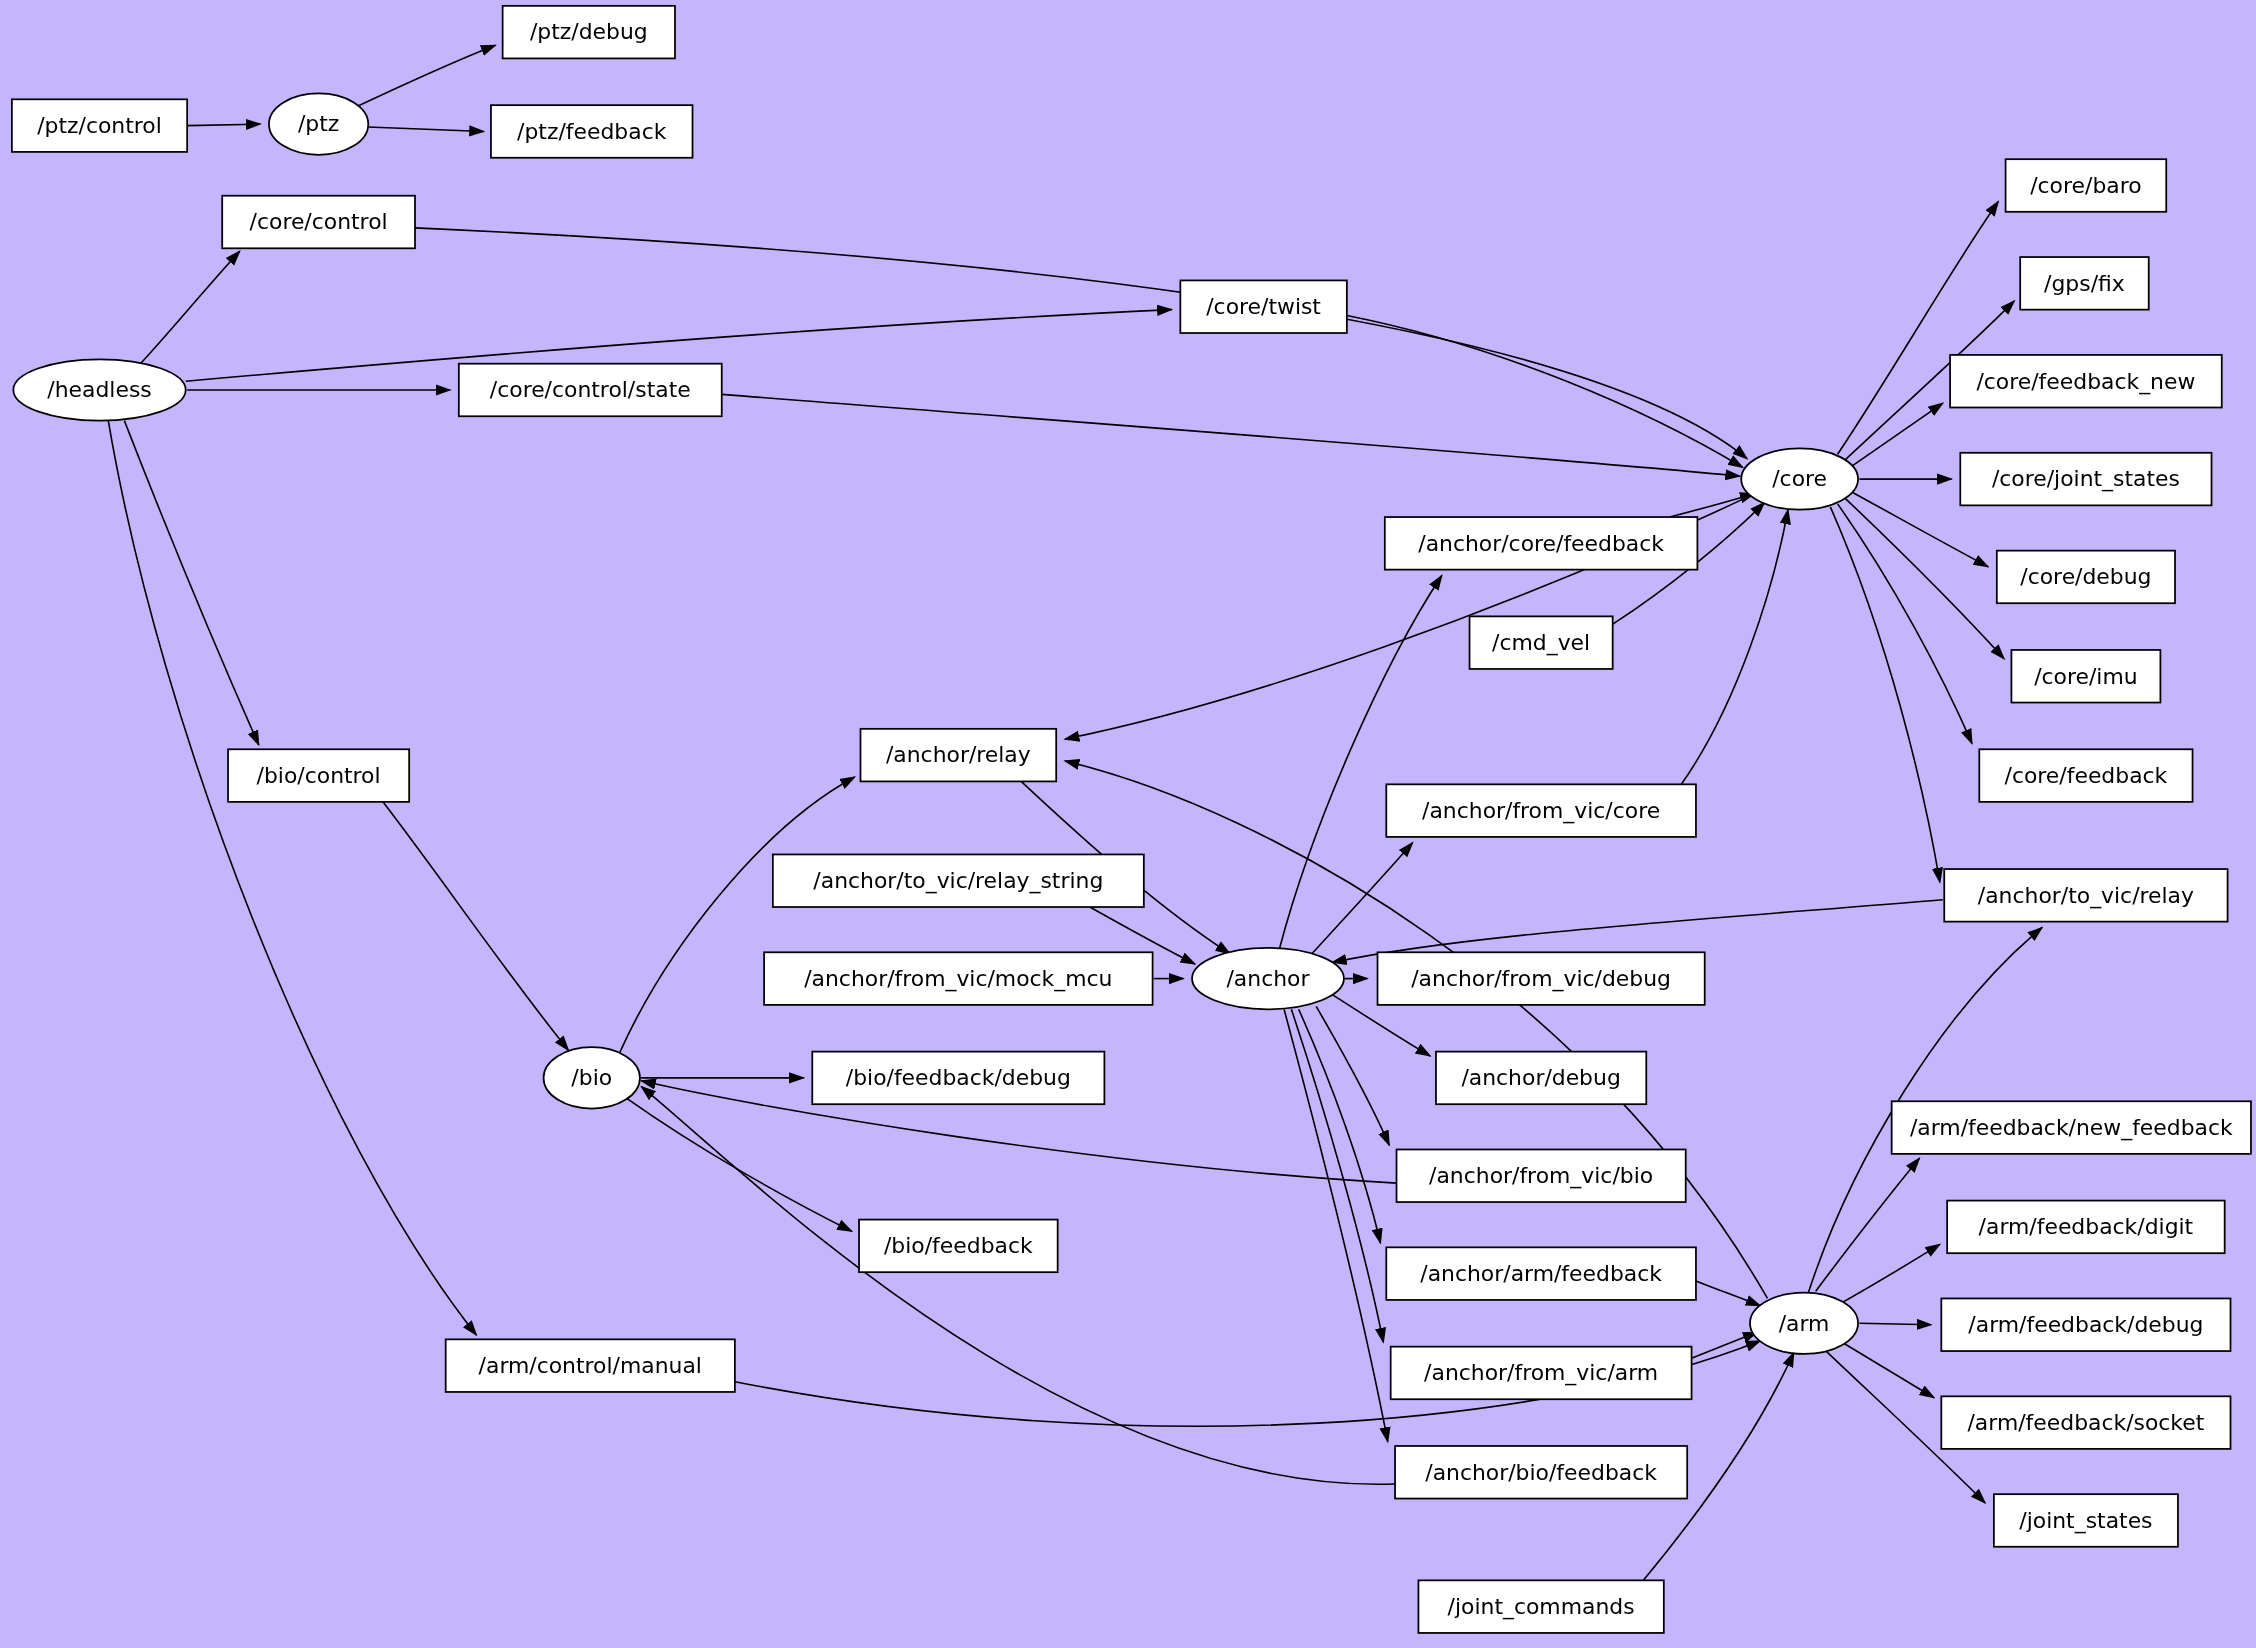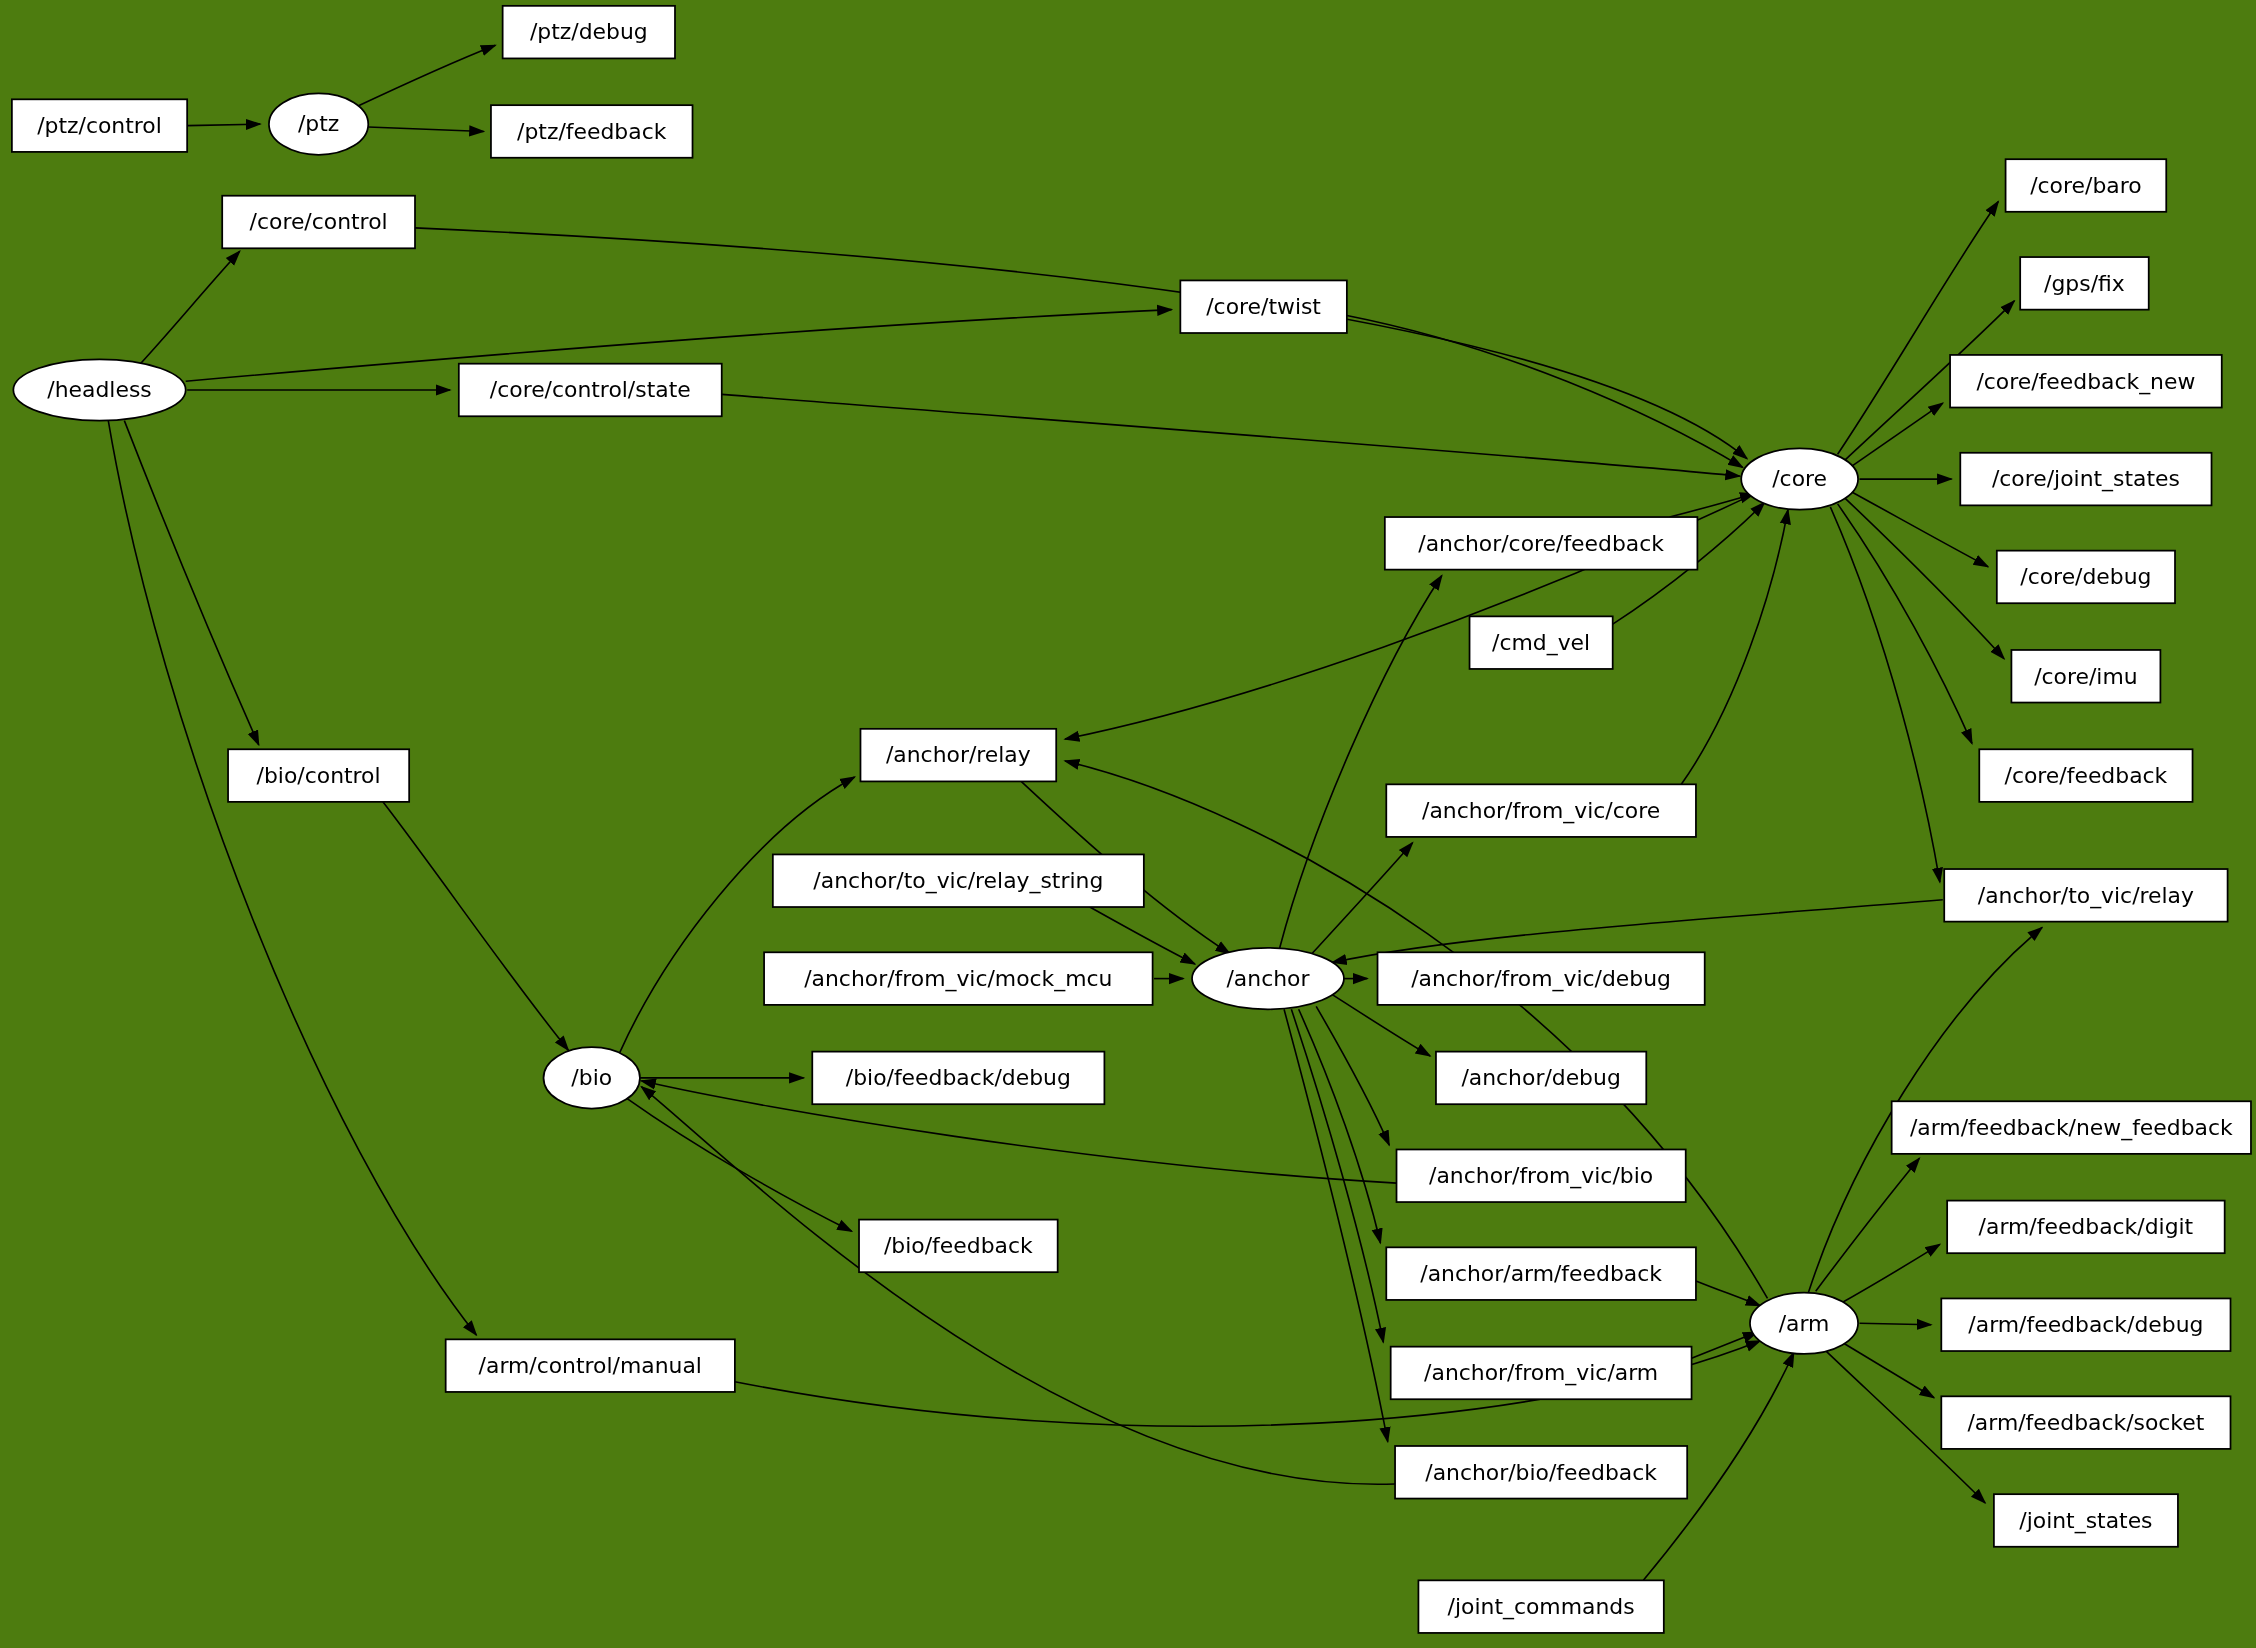--- a/index.html
+++ b/index.html
@@ -1,17 +1,17 @@
 <!DOCTYPE html>
 <html style="font-size:14.4px"><head>
 <meta charset="utf-8">
 <title>ROS Node Graph</title>
 <style>
   html,body{margin:0;padding:0;background:#ffffff;}
-  .canvas{width:2257px;height:1649px;background:#4d7c0f;overflow:hidden;}
+  .canvas{width:2257px;height:1649px;background:#c4b5fd;overflow:hidden;}
   svg{display:block;}
   .node rect, .node ellipse{fill:#ffffff;stroke:#000000;stroke-width:1.2px;}
   .node text{font-family:"DejaVu Sans", sans-serif;font-size:15px;fill:#000000;text-anchor:middle;}
   .edge{fill:none;stroke:#000000;stroke-width:1.1px;}
 </style>
 </head>
 <body>
 
 <div class="canvas">
 <svg width="2257" height="1649" viewBox="0 0 1545 1129" xmlns="http://www.w3.org/2000/svg">

